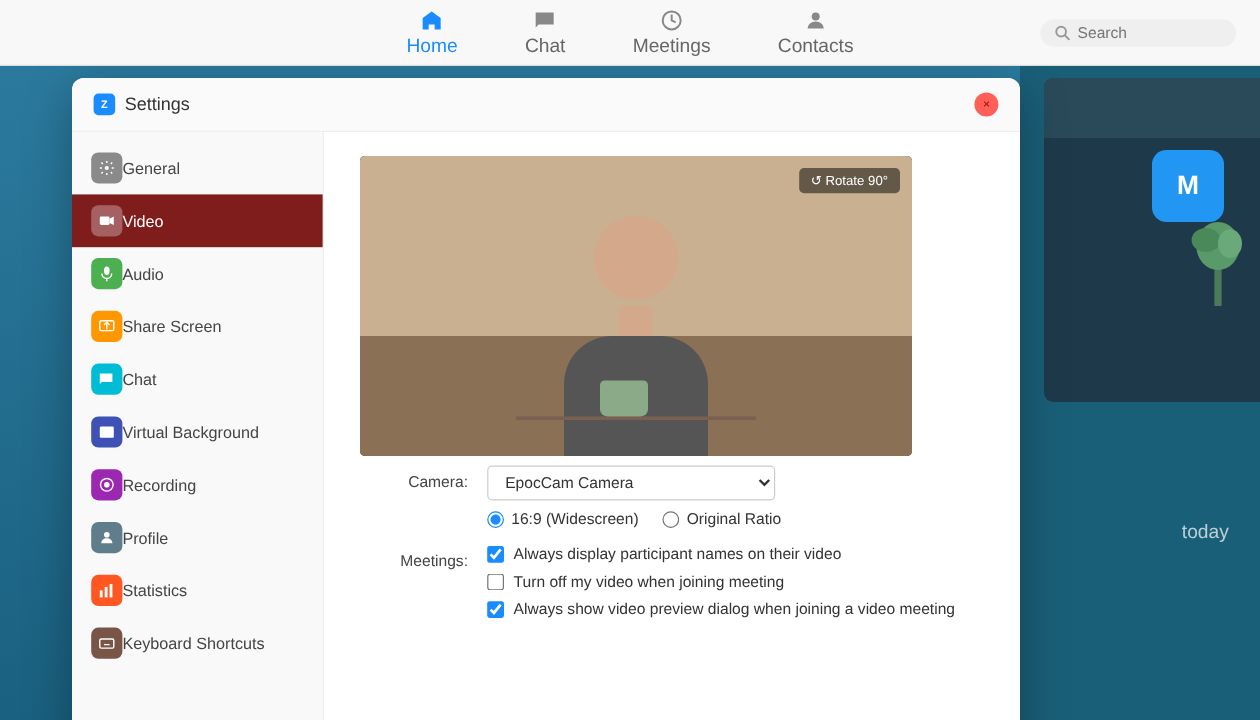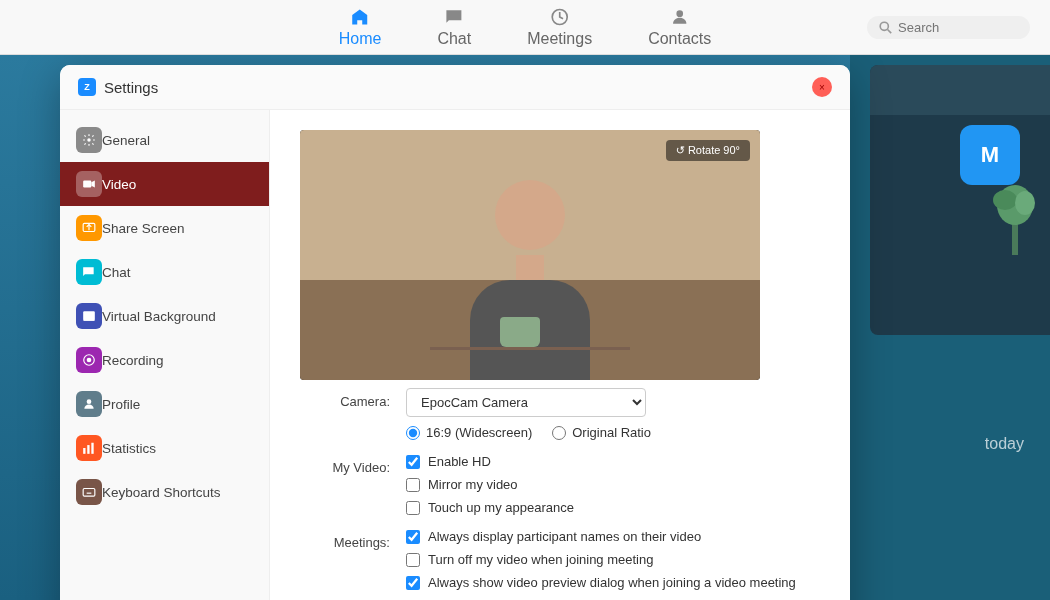--- a/index.html
+++ b/index.html
@@ -528,20 +528,29 @@
           <div class="sidebar-item active">
     <div class="sidebar-icon icon-video">
       <svg width="14" height="14" viewBox="0 0 24 24" fill="white">
                 <rect x="2" y="6" width="14" height="12" rx="2"></rect>
                 <polygon points="16,9 22,6 22,18 16,15"></polygon>
               </svg>
     </div>
     <span>Video</span>
   </div>
           <div class="sidebar-item">
+    <div class="sidebar-icon icon-audio">
+      <svg width="14" height="14" viewBox="0 0 24 24" fill="white">
+                <ellipse cx="12" cy="8" rx="4" ry="6"></ellipse>
+                <path d="M5 12c0 4 3 7 7 7s7-3 7-7M12 19v4" stroke="white" stroke-width="2" fill="none"></path>
+              </svg>
+    </div>
+    <span>Audio</span>
+  </div>
+          <div class="sidebar-item">
     <div class="sidebar-icon icon-share">
       <svg width="14" height="14" viewBox="0 0 24 24" fill="white">
                 <rect x="2" y="4" width="20" height="14" rx="2" fill="none" stroke="white" stroke-width="2"></rect>
                 <polyline points="8,10 12,6 16,10" stroke="white" stroke-width="2" fill="none"></polyline>
                 <line x1="12" y1="6" x2="12" y2="16" stroke="white" stroke-width="2"></line>
               </svg>
     </div>
     <span>Share Screen</span>
   </div>
           <div class="sidebar-item">
@@ -634,38 +643,20 @@
                   <span>16:9 (Widescreen)</span>
                 </label>
                 <label class="radio-item">
                   <input type="radio" name="ratio" value="original" style="">
                   <span>Original Ratio</span>
                 </label>
               </div>
           </div>
         </div>
 
-        <div class="form-row">
-          <div class="form-label">My Video:</div>
-          <div class="form-controls">
-
-          <label class="checkbox-item">
-                <input type="checkbox" checked="" style="">
-                <span>Enable HD</span>
-              </label>
-              <label class="checkbox-item">
-                <input type="checkbox" style="">
-                <span>Mirror my video</span>
-              </label>
-              <label class="checkbox-item">
-                <input type="checkbox" style="">
-                <span>Touch up my appearance</span>
-              </label>
-            </div>
-        </div>
 
         <div class="form-row">
           <div class="form-label">Meetings:</div>
           <div class="form-controls">
 
           <label class="checkbox-item">
                 <input type="checkbox" checked="" style="">
                 <span>Always display participant names on their video</span>
               </label>
               <label class="checkbox-item">

